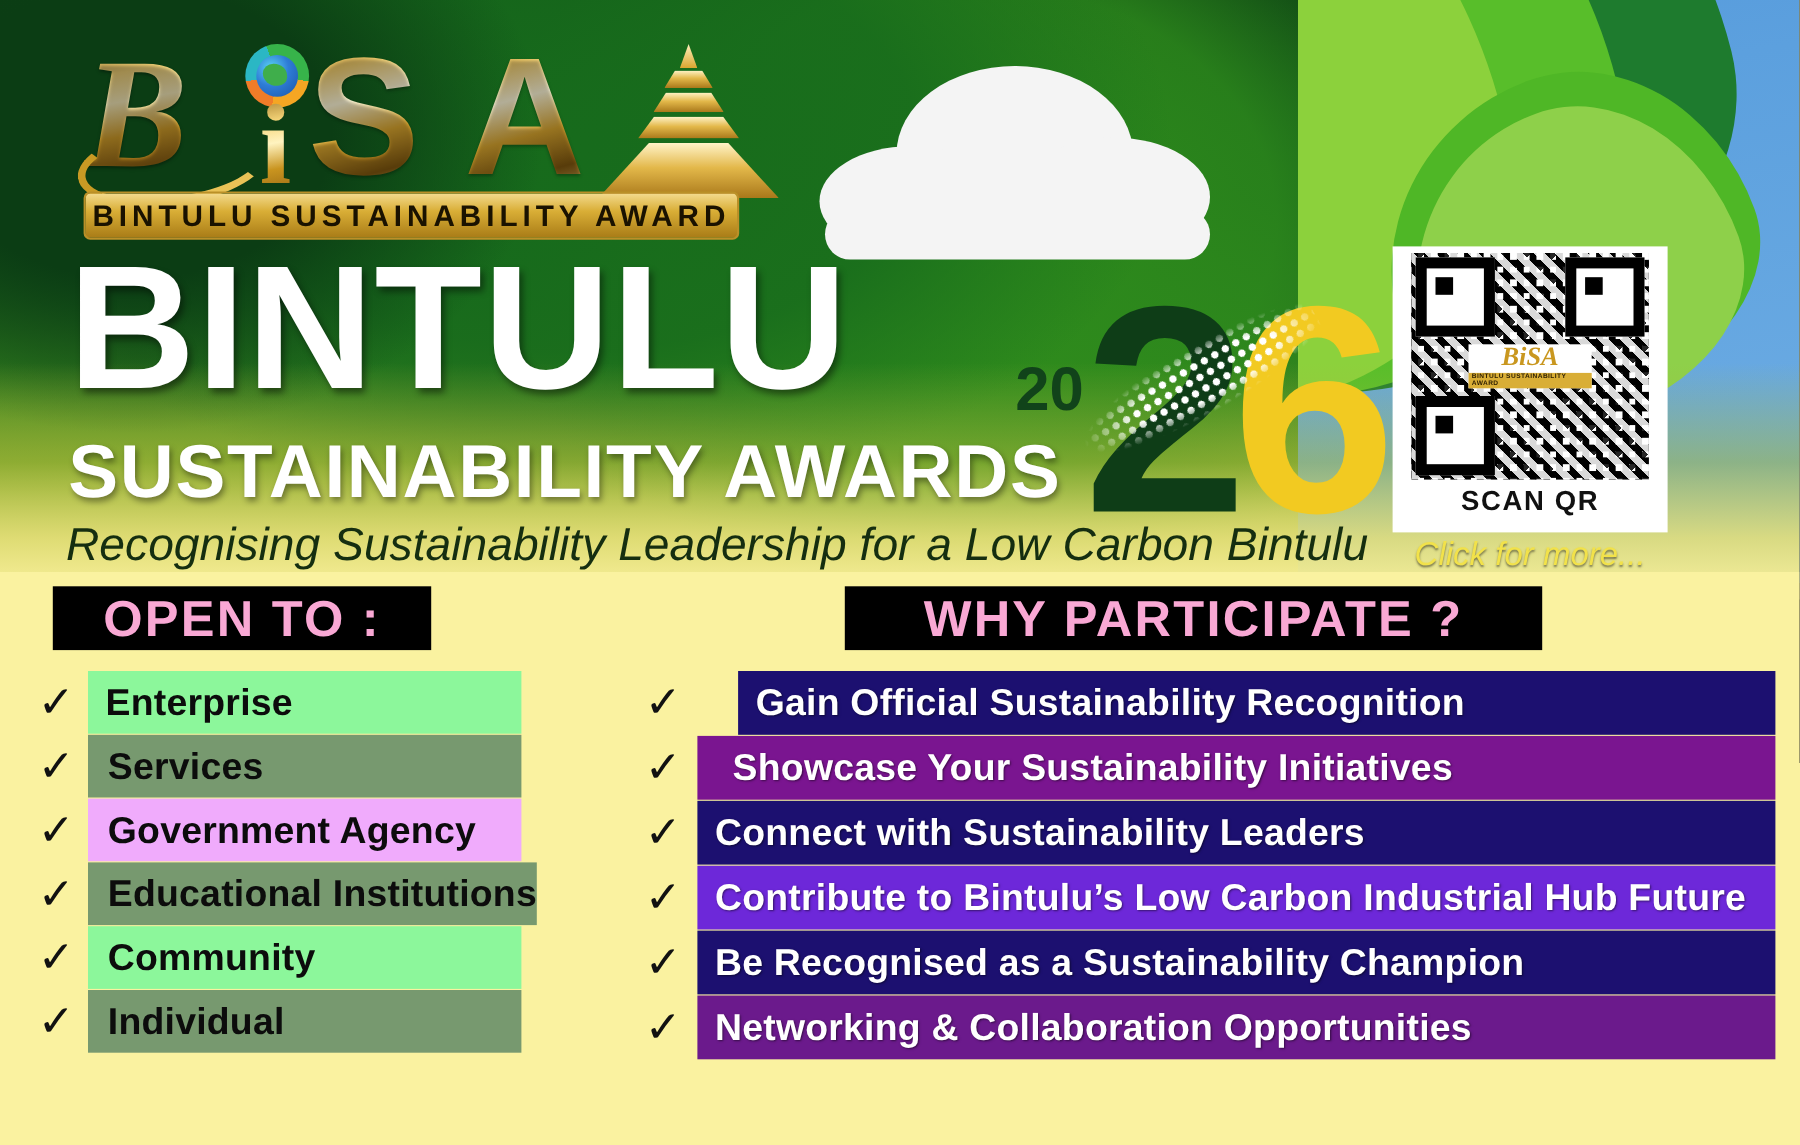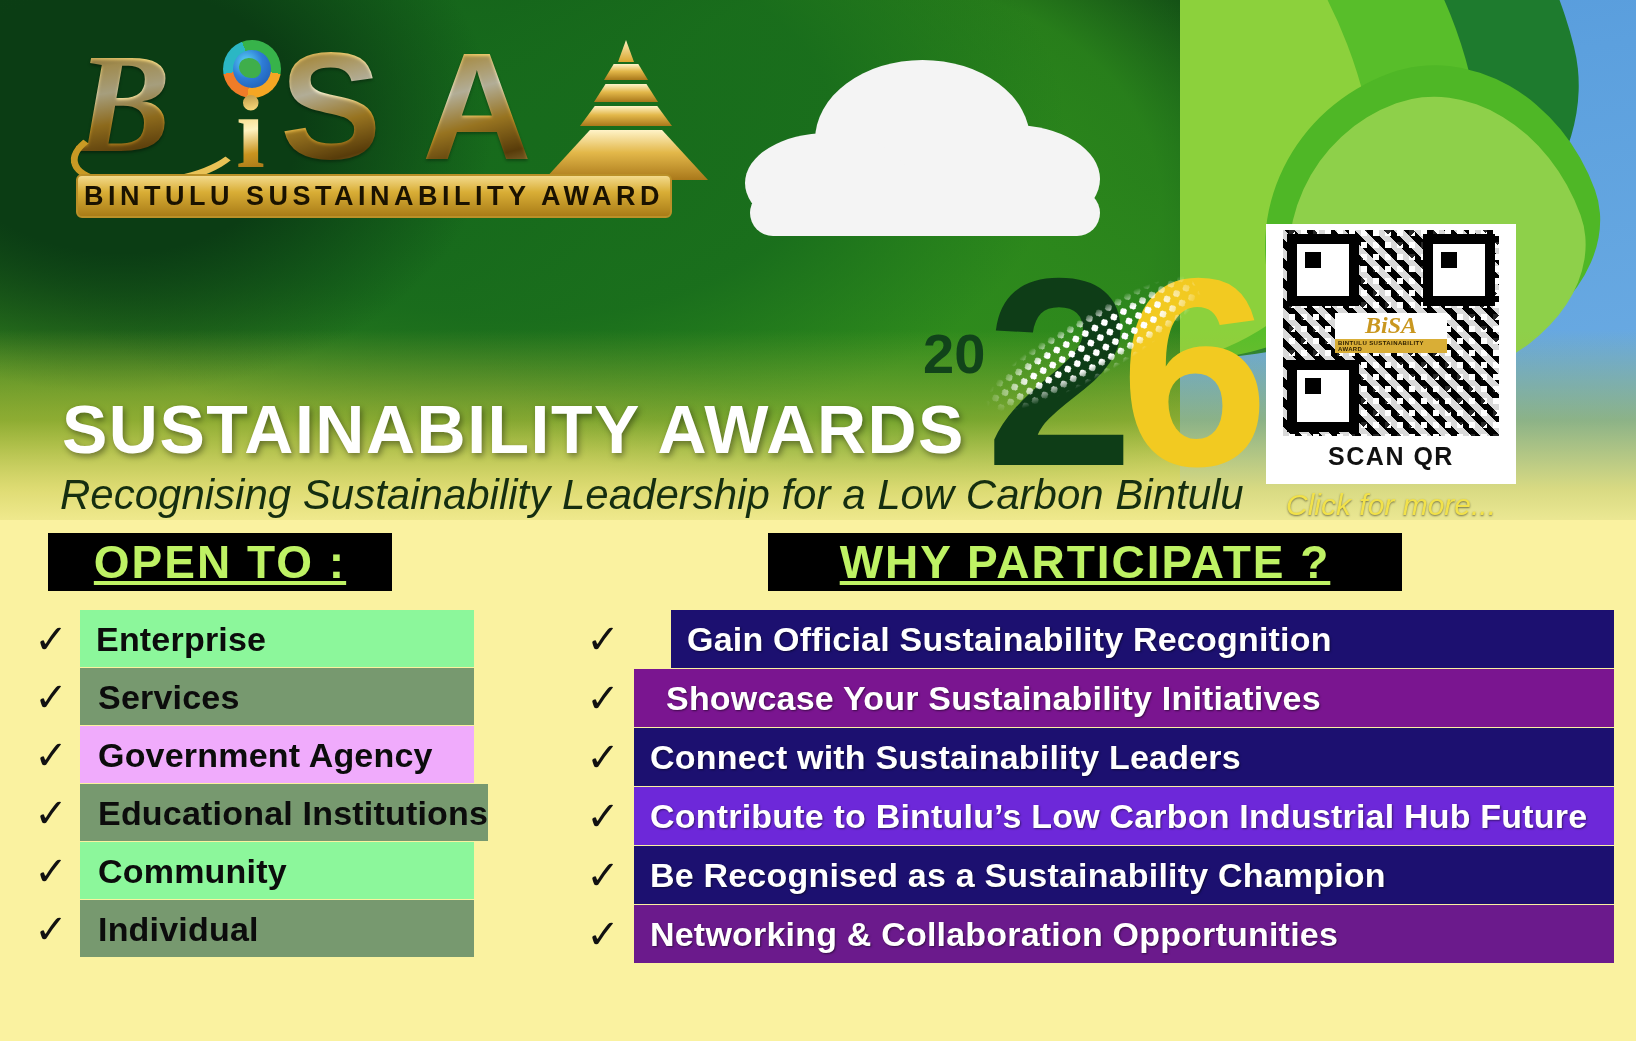--- a/index.html
+++ b/index.html
@@ -395,22 +395,21 @@
     background: #000000;
     display: flex;
     align-items: center;
     justify-content: center;
   }
   .banner span {
     font-family: "Liberation Sans", sans-serif;
     font-weight: bold;
     font-size: 46px;
     letter-spacing: 2px;
-    color: #bef264;
-    text-decoration: underline;
+    color: #f9a8d4;
   }
   .banner-open { left: 48px; top: 533px; width: 344px; height: 58px; }
   .banner-why  { left: 768px; top: 533px; width: 634px; height: 58px; }
 
   
   .list {
     position: absolute;
   }
   .list-left  { left: 22px;  top: 610px; width: 452px; }
   .list-right { left: 572px; top: 610px; width: 1042px; }
@@ -497,20 +496,21 @@
         <div class="tower-seg tseg2"></div>
         <div class="tower-seg tseg3"></div>
         <div class="tower-seg tseg4"></div>
       </div>
     </div>
     <div class="logo-banner">
       <span>BINTULU SUSTAINABILITY AWARD</span>
     </div>
   </div>
 
+  <div class="title-bintulu">BINTULU</div>
   <div class="title-awards">SUSTAINABILITY AWARDS</div>
   <div class="tagline">Recognising Sustainability Leadership for a Low Carbon Bintulu</div>
 
   <div class="year-wrap">
     <span class="year-2">2</span>
     <span class="year-6">6</span>
     <span class="year-20">20</span>
     <div class="year-swoosh"></div>
   </div>
 

